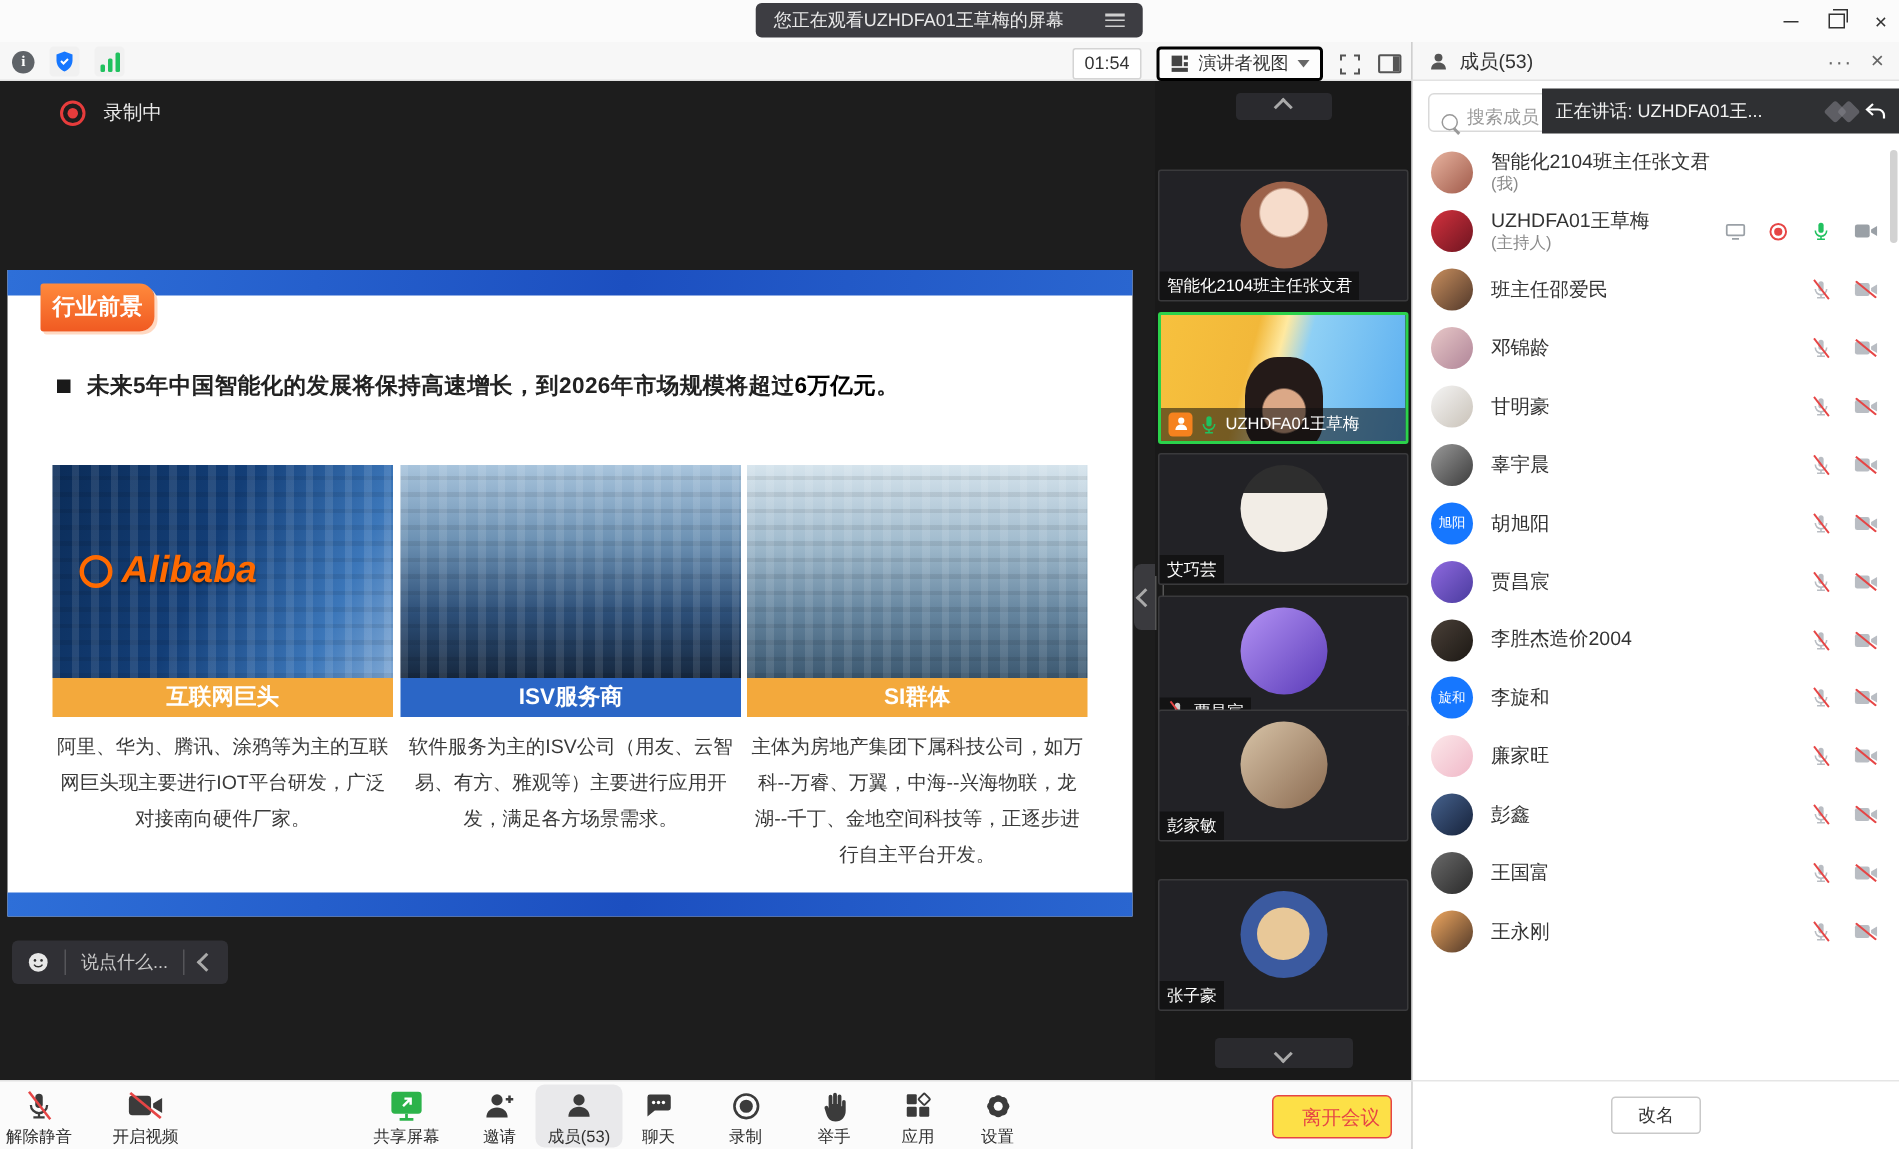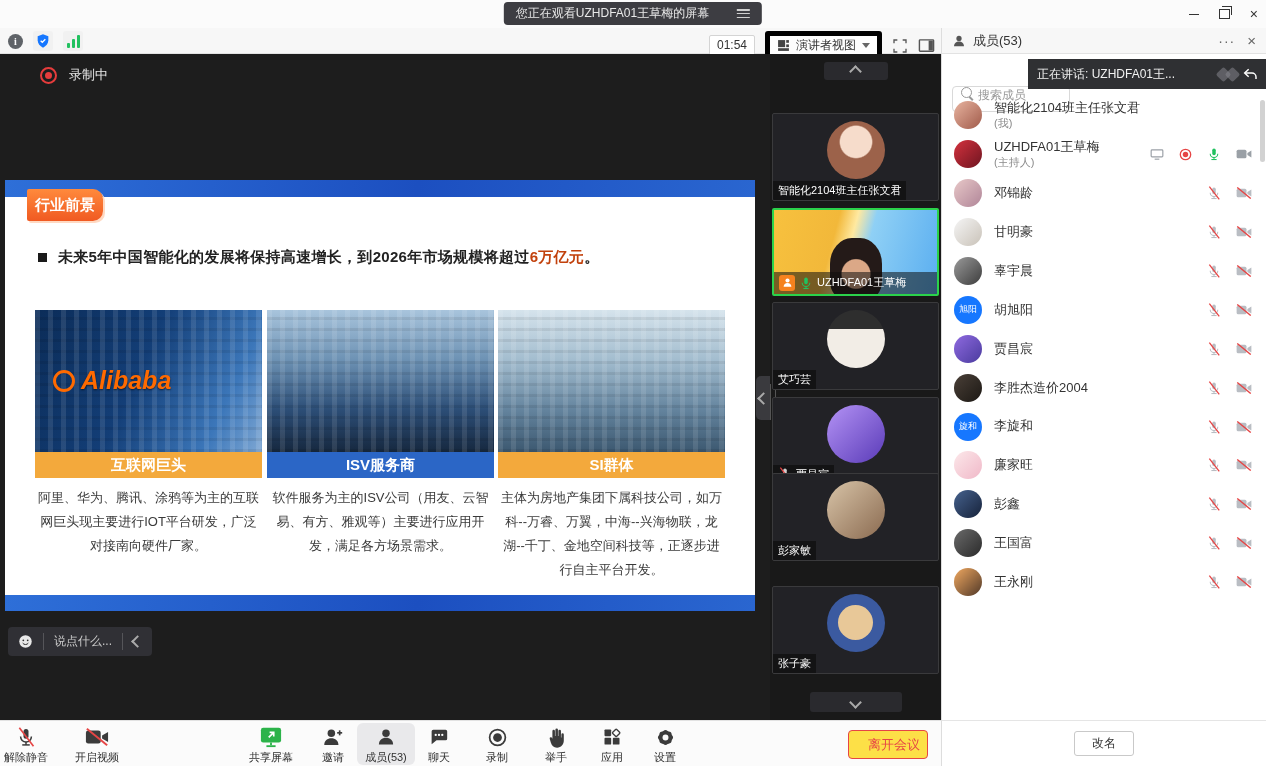--- a/index.html
+++ b/index.html
@@ -16,36 +16,36 @@
   .ic-x{font-size:14px;color:#333;line-height:1;}
   
   .toolbar{position:absolute;top:28px;left:0;width:941px;height:26px;background:#f7f7f7;border-bottom:1px solid #e2e2e2;box-sizing:border-box;}
   .tb-left{position:absolute;left:8px;top:3px;display:flex;gap:10px;align-items:center;}
   .tb-chip{width:20px;height:20px;border-radius:3px;display:flex;align-items:center;justify-content:center;background:#f1f1f1;}
   .info-circ{width:15px;height:15px;border-radius:50%;background:#5f6368;color:#fff;font-size:10px;font-weight:bold;display:flex;align-items:center;justify-content:center;font-family:"Liberation Serif",serif;}
   .sig{display:flex;align-items:flex-end;gap:2px;height:13px;}
   .sig i{display:block;width:3px;background:#21c15f;border-radius:1px;}
   .tb-right{position:absolute;right:6px;top:3px;display:flex;align-items:center;gap:10px;}
   .timer{height:19px;line-height:19px;background:#fff;border:1px solid #d4d4d4;border-radius:2px;font-size:12px;color:#333;padding:0 7px;}
-  .viewbox{height:19px;display:flex;align-items:center;gap:6px;background:#fdfdfd;border:5px solid #000000;border-radius:3px;padding:0 7px;font-size:12px;color:#333;}
+  .viewbox{height:19px;display:flex;align-items:center;gap:6px;background:#fdfdfd;border:2px solid #000000;border-radius:3px;padding:0 7px;font-size:12px;color:#333;}
   .tri-down{width:0;height:0;border-left:4px solid transparent;border-right:4px solid transparent;border-top:5px solid #666;}
   
   .panel-header{position:absolute;top:28px;left:941px;width:325px;height:26px;background:#f7f7f7;border-bottom:1px solid #e2e2e2;border-left:1px solid #ddd;box-sizing:border-box;display:flex;align-items:center;padding:0 10px;gap:7px;font-size:13px;color:#333;}
   .ph-right{margin-left:auto;display:flex;align-items:center;gap:12px;color:#666;font-size:14px;}
   
   .main{position:absolute;top:54px;left:0;width:770px;height:666px;background:#1d1d1d;}
   .rec{position:absolute;top:12px;left:40px;display:flex;align-items:center;gap:12px;color:#e8e8e8;font-size:13px;}
   .rec-dot{width:13px;height:13px;border-radius:50%;border:2px solid #e63c3c;display:flex;align-items:center;justify-content:center;}
   .rec-dot i{width:7px;height:7px;border-radius:50%;background:#e63c3c;}
   .slide{position:absolute;left:5px;top:126px;width:750px;height:431px;background:#fff;}
   .slide-top{position:absolute;top:0;left:0;right:0;height:17px;background:linear-gradient(100deg,#2e6fd8 0%,#1c4fc0 55%,#2a66d0 100%);}
   .badge{position:absolute;left:22px;top:9px;width:76px;height:32px;background:linear-gradient(180deg,#ff8a3c,#f05a22);color:#fff;font-weight:bold;font-size:15px;line-height:32px;text-align:center;border-radius:2px 10px 10px 2px;box-shadow:2px 2px 0 #ffd9c2;font-family:Liberation Serif, serif;}
   .bullet{position:absolute;left:33px;top:68px;font-size:15px;color:#222;font-weight:bold;letter-spacing:.3px;}
   .bullet .sq{display:inline-block;width:9px;height:9px;background:#1a1a1a;margin-right:11px;}
-  .bullet .hl{color:#c2410c;}
+  .bullet .hl{color:#000000;}
   .col-img{position:absolute;top:130px;width:227px;height:142px;overflow:hidden;}
   .col-label{position:absolute;top:272px;width:227px;height:26px;line-height:26px;text-align:center;color:#fff;font-weight:bold;font-size:15px;}
   .col-text{position:absolute;top:306px;width:227px;font-size:13px;line-height:1.85;color:#3a3a3a;text-align:center;box-sizing:border-box;padding:0 3px;}
   .win-stripes{position:absolute;inset:0;background:repeating-linear-gradient(90deg,rgba(255,255,255,.10) 0 5px,transparent 5px 13px),repeating-linear-gradient(0deg,rgba(0,0,0,.08) 0 3px,transparent 3px 11px);}
   .img1{background:linear-gradient(115deg,#0b2c58 0%,#133e77 45%,#3c77ba 80%,#7fa8d4 100%);}
   .img2{background:linear-gradient(180deg,#a8c4dc 0%,#6d92b4 35%,#2c4e77 70%,#16283f 100%);}
   .img3{background:linear-gradient(180deg,#d5e3ec 0%,#a3bdcf 35%,#64849e 70%,#3c5870 100%);}
   .ali{position:absolute;left:18px;top:56px;color:#ff6a00;font-weight:bold;font-size:25px;font-style:italic;text-shadow:0 1px 2px rgba(0,0,0,.6);display:flex;align-items:center;gap:6px;}
   .ali .ao{width:22px;height:22px;border:3px solid #ff6a00;border-radius:50%;box-sizing:border-box;}
   .slide-bottom{position:absolute;bottom:0;left:0;right:0;height:16px;background:linear-gradient(100deg,#2e6fd8 0%,#1c4fc0 55%,#2a66d0 100%);}
@@ -68,21 +68,21 @@
   .thumb.active{border:2px solid #2bd24b;}
   .t-avatar{position:absolute;left:50%;top:7px;transform:translateX(-50%);width:58px;height:58px;border-radius:50%;display:flex;align-items:center;justify-content:center;overflow:hidden;}
   .t-avatar .inner{width:62%;height:62%;border-radius:50%;}
   .t-photo{position:absolute;inset:0;}
   .t-person{position:absolute;left:50%;bottom:-6px;transform:translateX(-50%);width:52px;height:62px;border-radius:42% 42% 30% 30%;background:radial-gradient(ellipse 58% 50% at 50% 58%,#dba887 0 46%,#241a18 50%);}
   .t-label{position:absolute;left:0;bottom:0;background:rgba(15,15,15,.78);color:#fff;font-size:11px;padding:2px 5px;display:flex;align-items:center;gap:4px;white-space:nowrap;max-width:100%;box-sizing:border-box;}
   .thumb.active .t-label{right:0;background:rgba(15,15,15,.55);padding:3px 5px;}
   .share-badge{width:16px;height:16px;background:#f5821e;border-radius:3px;display:inline-flex;align-items:center;justify-content:center;flex:none;}
   
   .panel{position:absolute;left:941px;top:54px;width:325px;height:666px;background:#fff;border-left:1px solid #ddd;box-sizing:border-box;}
-  .search-box{position:absolute;top:8px;left:10px;width:118px;height:26px;border:1px solid #d9d9d9;border-radius:4px;display:flex;align-items:flex-start;gap:6px;color:#999;font-size:12px;padding:0 8px;box-sizing:border-box;background:#fff;margin-top:24px;}
+  .search-box{position:absolute;top:8px;left:10px;width:118px;height:26px;border:1px solid #d9d9d9;border-radius:4px;display:flex;align-items:flex-end;gap:6px;color:#999;font-size:12px;padding:0 8px;box-sizing:border-box;background:#fff;}
   .mag{width:9px;height:9px;border:1.5px solid #999;border-radius:50%;position:relative;flex:none;}
   .mag:after{content:"";position:absolute;left:8px;top:8px;width:5px;height:1.5px;background:#999;transform:rotate(45deg);transform-origin:0 0;}
   .speak-banner{position:absolute;top:5px;left:86px;width:239px;height:30px;background:#2f3033;color:#f2f2f2;font-size:12px;display:flex;align-items:center;padding:0 9px;box-sizing:border-box;z-index:6;gap:4px;}
   .sb-icons{margin-left:auto;display:flex;align-items:center;gap:2px;}
   .diam{width:11px;height:11px;background:#85858d;opacity:.55;border-radius:2px;transform:rotate(45deg);}
   #member-list{position:absolute;top:42px;left:0;right:0;bottom:0;overflow:hidden;}
   .scroll-thumb{position:absolute;right:1px;top:4px;width:5px;height:62px;background:#d2d2d2;border-radius:3px;}
   .m-row{height:38.9px;display:flex;align-items:center;padding:0 14px 0 12px;box-sizing:border-box;}
   .m-avatar{width:28px;height:28px;border-radius:50%;margin-right:12px;flex:none;display:flex;align-items:center;justify-content:center;color:#fff;font-size:9px;letter-spacing:0;}
   .m-names{display:flex;flex-direction:column;line-height:1.25;}
@@ -370,20 +370,44 @@
             </span>
             <span style="display:flex">
               <svg width="16" height="12" viewBox="0 0 26 18">
                 <rect x="1" y="2" width="16" height="14" rx="2.5" fill="#9aa0a6"></rect>
                 <path d="M18.5 7.5 25 3.5v11l-6.5-4z" fill="#9aa0a6"></path>
               </svg>
             </span>
           </div>
         </div>
         <div class="m-row">
+          <div class="m-avatar" style="background: linear-gradient(135deg, rgb(201, 143, 94), rgb(81, 56, 42));"></div>
+          <div class="m-names">
+            <div class="m-name">班主任邵爱民</div>
+          </div>
+          <div class="m-icons">
+            <span style="display:flex">
+              <svg width="14" height="14" viewBox="0 0 24 24">
+                <rect x="9" y="2.5" width="6" height="11.5" rx="3" fill="#b9bdc3"></rect>
+                <path d="M5.5 11.5a6.5 6.5 0 0 0 13 0" fill="none" stroke="#b9bdc3" stroke-width="1.8"></path>
+                <line x1="12" y1="18" x2="12" y2="21.5" stroke="#b9bdc3" stroke-width="1.8"></line>
+                <line x1="7.5" y1="21.5" x2="16.5" y2="21.5" stroke="#b9bdc3" stroke-width="1.8"></line>
+                <line x1="4" y1="1" x2="21" y2="23" stroke="#e64545" stroke-width="2.2"></line>
+              </svg>
+            </span>
+            <span style="display:flex">
+              <svg width="16" height="12" viewBox="0 0 26 18">
+                <rect x="1" y="2" width="16" height="14" rx="2.5" fill="#b9bdc3"></rect>
+                <path d="M18.5 7.5 25 3.5v11l-6.5-4z" fill="#b9bdc3"></path>
+                <line x1="2" y1="0" x2="24" y2="18" stroke="#e64545" stroke-width="2.2"></line>
+              </svg>
+            </span>
+          </div>
+        </div>
+        <div class="m-row">
           <div class="m-avatar" style="background: linear-gradient(135deg, rgb(232, 200, 200), rgb(176, 133, 152));"></div>
           <div class="m-names">
             <div class="m-name">邓锦龄</div>
           </div>
           <div class="m-icons">
             <span style="display:flex">
               <svg width="14" height="14" viewBox="0 0 24 24">
                 <rect x="9" y="2.5" width="6" height="11.5" rx="3" fill="#b9bdc3"></rect>
                 <path d="M5.5 11.5a6.5 6.5 0 0 0 13 0" fill="none" stroke="#b9bdc3" stroke-width="1.8"></path>
                 <line x1="12" y1="18" x2="12" y2="21.5" stroke="#b9bdc3" stroke-width="1.8"></line>

